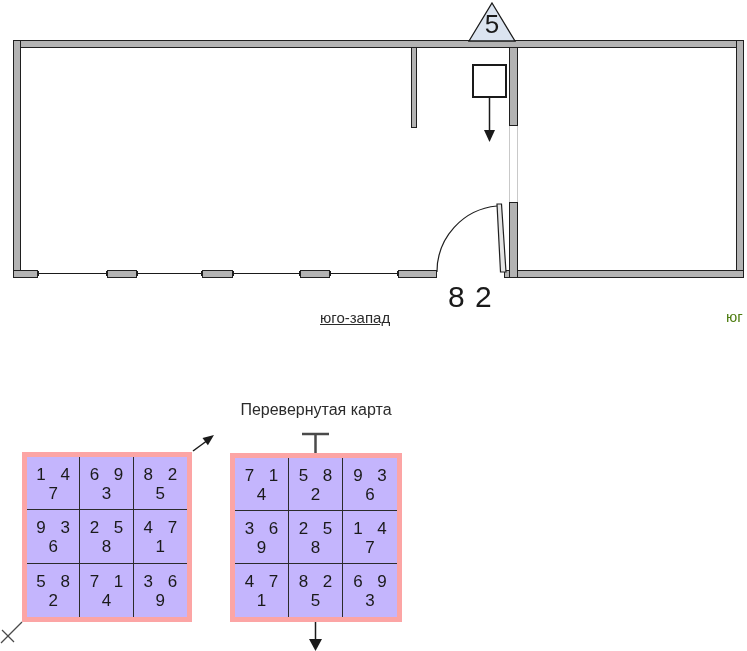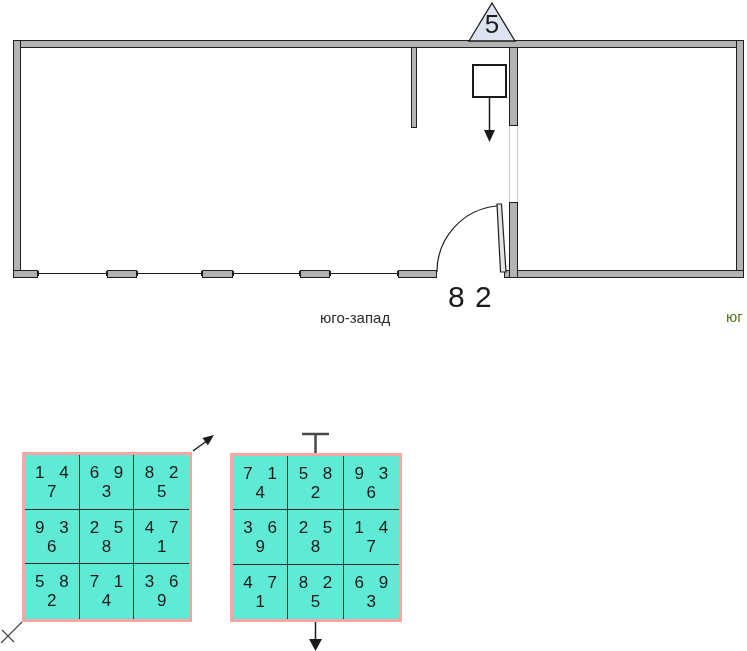--- a/index.html
+++ b/index.html
@@ -22,27 +22,27 @@
     position:absolute;box-sizing:border-box;background:#ffffff;
     border-left:1px solid #c9c9c9;border-right:1px solid #c9c9c9;
   }
   .fp-box{
     position:absolute;box-sizing:border-box;background:#ffffff;border:2px solid #1a1a1a;
   }
   .overlay{position:absolute;left:0;top:0;width:747px;height:651px;pointer-events:none;}
   .label{position:absolute;white-space:nowrap;}
   .lbl-triangle{left:469px;top:10px;width:46px;text-align:center;font-size:26px;line-height:28px;}
   .lbl-door-number{left:448px;top:282px;font-size:30px;line-height:30px;letter-spacing:1px;}
-  .lbl-southwest{left:320px;top:309px;font-size:15px;line-height:18px;color:#2b2b2b;}
+  .lbl-southwest{left:320px;top:309px;font-size:15px;line-height:18px;color:#2b2b2b;text-decoration:underline;}
   .lbl-south{left:726px;top:308px;font-size:15px;line-height:18px;color:#4d7c0f;}
   .lbl-flipped-title{left:230px;top:401px;width:172px;text-align:center;font-size:16px;line-height:18px;color:#2b2b2b;}
   .grid{
     position:absolute;display:grid;box-sizing:border-box;
     grid-template-columns:repeat(3,1fr);grid-template-rows:repeat(3,1fr);
-    border:3px solid #fca5a5;background:#5eead4;
+    border:5px solid #fca5a5;background:#c4b5fd;
   }
   .cell{
     box-sizing:border-box;border-right:1px solid #2b2b2b;border-bottom:1px solid #2b2b2b;
     display:flex;flex-direction:column;align-items:center;padding-top:8px;
     font-size:17px;line-height:19px;
   }
   .cell:nth-child(3n){border-right:none;}
   .cell:nth-child(n+7){border-bottom:none;}
   .pair{word-spacing:10px;}
 </style>
@@ -93,20 +93,21 @@
     <line x1="315.5" y1="433" x2="315.5" y2="453" stroke="#4a4a4a" stroke-width="2.5"></line>
 
     <line x1="315.5" y1="622" x2="315.5" y2="640" stroke="#1a1a1a" stroke-width="1.5"></line>
     <polygon points="309,639 322,639 315.5,651" fill="#1a1a1a"></polygon>
   </svg>
 
   <div class="label lbl-triangle">5</div>
   <div class="label lbl-door-number">8 2</div>
   <div class="label lbl-southwest">юго-запад</div>
   <div class="label lbl-south">юг</div>
+  <div class="label lbl-flipped-title">Перевернутая карта</div>
 
   <div class="grid" style="left:22px;top:452px;width:170px;height:170px;">
     <div class="cell">
         <div class="pair">1 4</div>
         <div class="single">7</div>
       </div>
     <div class="cell">
         <div class="pair">6 9</div>
         <div class="single">3</div>
       </div>

